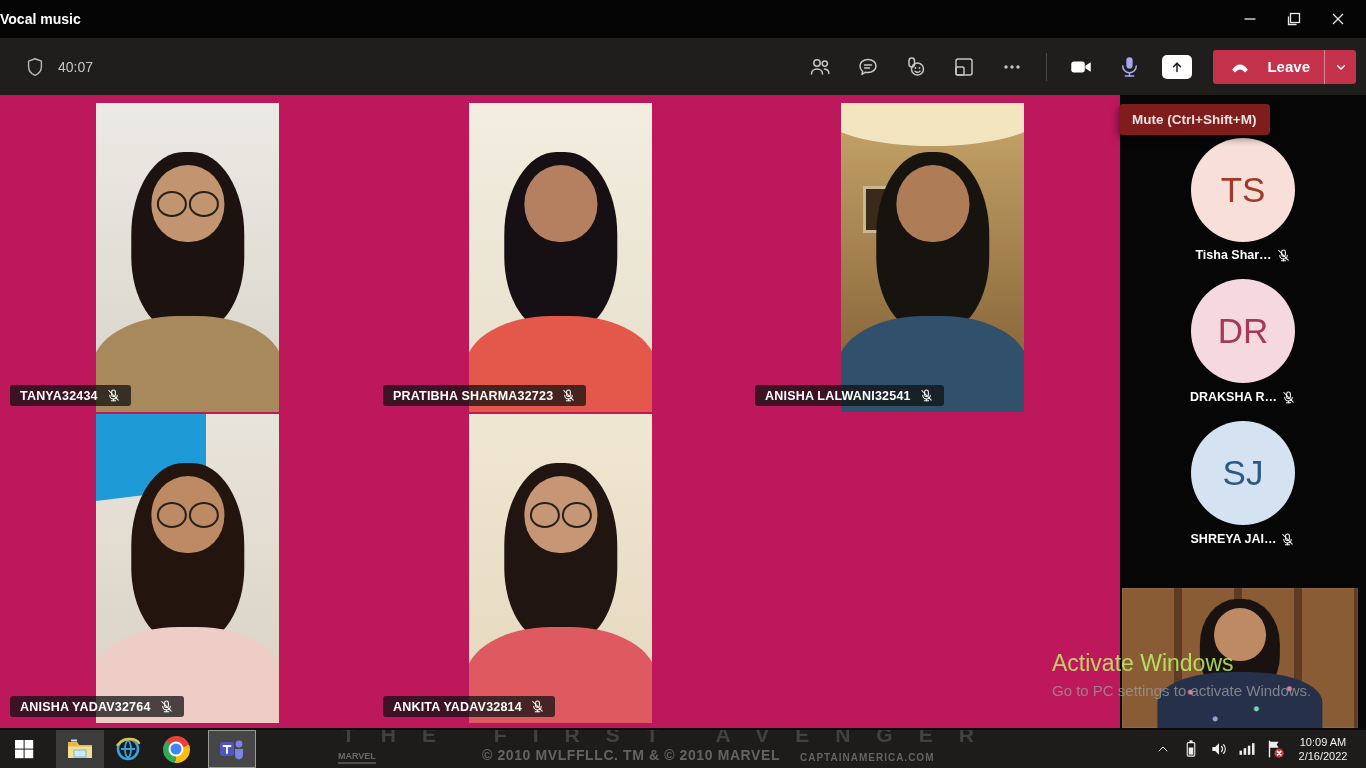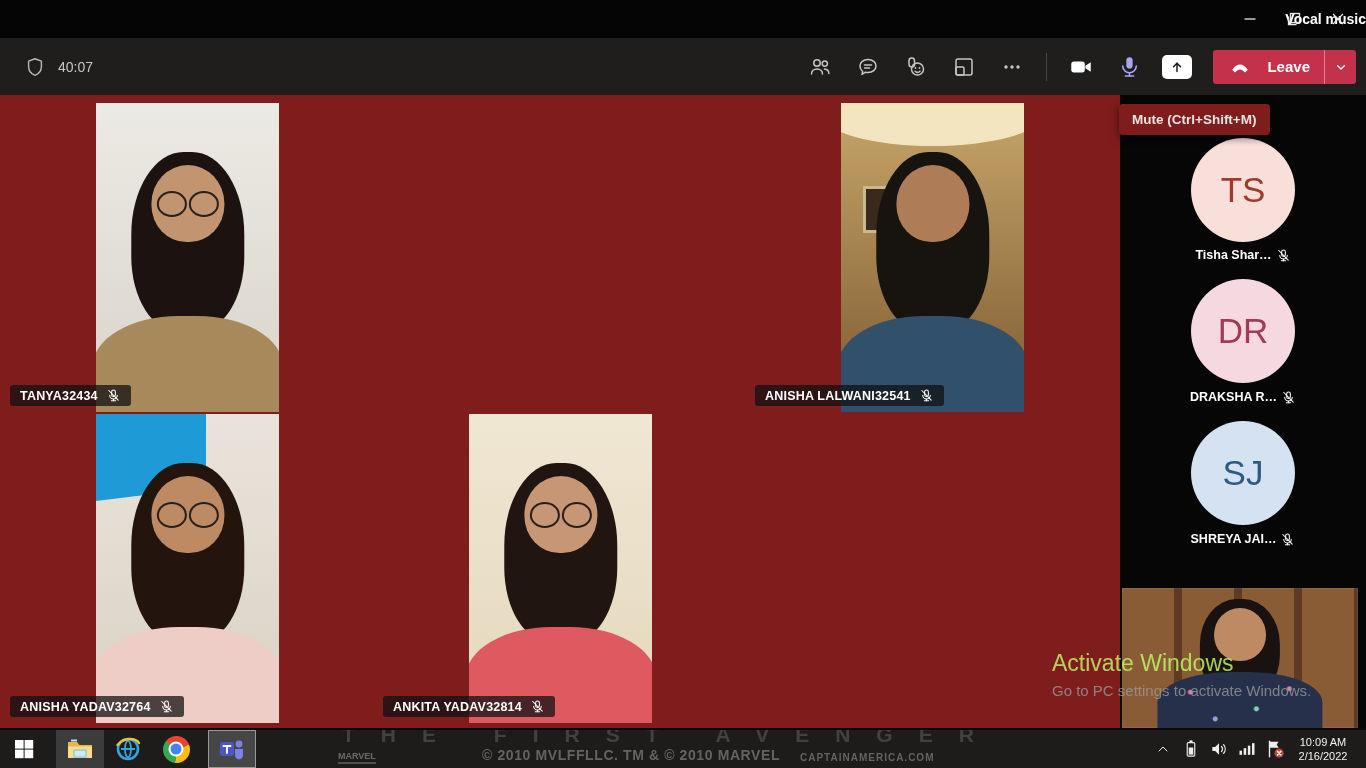--- a/index.html
+++ b/index.html
@@ -3,21 +3,21 @@
 <meta charset="utf-8">
 <style>
   * { margin:0; padding:0; box-sizing:border-box; }
   html,body { width:1366px; height:768px; overflow:hidden; background:#000;
               font-family:"Liberation Sans", sans-serif; }
   .screen { position:absolute; inset:0; width:1366px; height:768px; background:#0a0a0a; }
 
   
   .titlebar { position:absolute; left:0; top:0; width:1366px; height:38px;
               background:var(--title_bg,#050505); display:flex; align-items:center; }
-  .title { position:absolute; left:0; right:0; text-align:right; color:#fff;
+  .title { position:absolute; left:0; right:0; text-align:left; color:#fff;
            font-size:14px; font-weight:600; }
   .wincontrols { position:absolute; right:6px; top:0; height:38px; display:flex; align-items:center; }
   .winbtn { width:44px; height:38px; display:flex; align-items:center; justify-content:center; }
   .winbtn svg { stroke:#e8e8e8; stroke-width:1.3; fill:none; }
 
   
   .toolbar { position:absolute; left:0; top:38px; width:1366px; height:57px;
              background:var(--bar_bg,#1F1E1D); }
   .timerwrap { position:absolute; left:24px; top:0; height:57px; display:flex; align-items:center; gap:12px; }
   .timer { color:#C8C6C3; font-size:14px; }
@@ -38,21 +38,21 @@
   .leave-chev { width:32px; height:34px; border-left:1px solid rgba(255,255,255,.4);
                 display:flex; align-items:center; justify-content:center; }
   .leave svg { stroke:#fff; fill:none; stroke-width:2; stroke-linecap:round; }
 
   
   .tooltip { position:absolute; left:1119px; top:104px; background:#7f1d1d; color:#E6E4E1;
              font-size:13.5px; font-weight:600; padding:8px 13px; border-radius:4px;
              box-shadow:0 3px 8px rgba(0,0,0,.55); z-index:40; white-space:nowrap; }
 
   
-  .stage { position:absolute; left:0; top:95px; width:1366px; height:633px; background:#7f1d1d; }
+  .stage { position:absolute; left:0; top:95px; width:1366px; height:633px; background:#be185d; }
   .cell { position:absolute; width:372px; height:309px; }
   .video { position:absolute; left:94px; top:0; width:183px; height:309px; overflow:hidden;
            background:linear-gradient(180deg, var(--wallA) 0%, var(--wallB) 100%); }
   .accent { position:absolute; }
   .tile-1 .accent { left:0; right:0; bottom:0; height:8%; background:var(--accent); }
   .tile-2 .accent { left:-10%; right:-10%; top:-6%; height:20%; background:var(--accent);
                     border-radius:0 0 50% 50%; opacity:.9; }
   .tile-2 .video-frame { position:absolute; left:12%; top:27%; width:30%; height:15%;
                     background:#3A2A1C; border:3px solid #C9B98F; }
   .tile-3 .accent { left:0; top:0; width:60%; height:28%; background:var(--accent);
@@ -270,20 +270,36 @@
           </div>
       </div>
       <div class="nameplate">
         <span>TANYA32434</span>
         <svg class="micoff">
             <use href="#icoMicOff"></use>
           </svg>
       </div>
     </div>
 
+    <div class="cell" style="left:375px;top:8px">
+      <div class="video tile-1" style="--wallA: #F2EDE0; --wallB: #E7DFCB; --hair: #161015; --skin: #B58060; --shirt: #E4584C; --accent: #49B3AC;">
+        <div class="accent"></div>
+        <div class="person">
+            <div class="hair"></div>
+            <div class="head"></div>
+            <div class="torso"></div>
+          </div>
+      </div>
+      <div class="nameplate">
+        <span>PRATIBHA SHARMA32723</span>
+        <svg class="micoff">
+            <use href="#icoMicOff"></use>
+          </svg>
+      </div>
+    </div>
 
     <div class="cell" style="left:747px;top:8px">
       <div class="video tile-2" style="--wallA: #C7A66A; --wallB: #7E5A31; --hair: #17130F; --skin: #AE7D58; --shirt: #31506B; --accent: #F7ECC9;">
         <div class="accent"></div>
           <div class="video-frame"></div>
         <div class="person">
             <div class="hair"></div>
             <div class="head"></div>
             <div class="torso"></div>
           </div>

